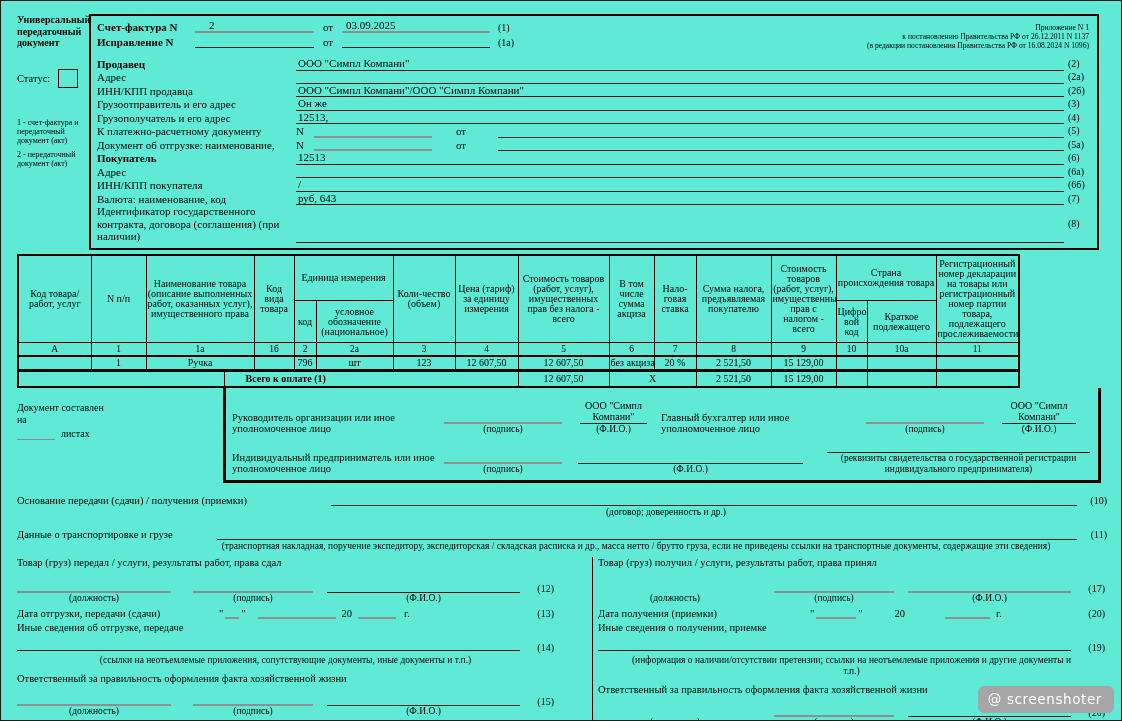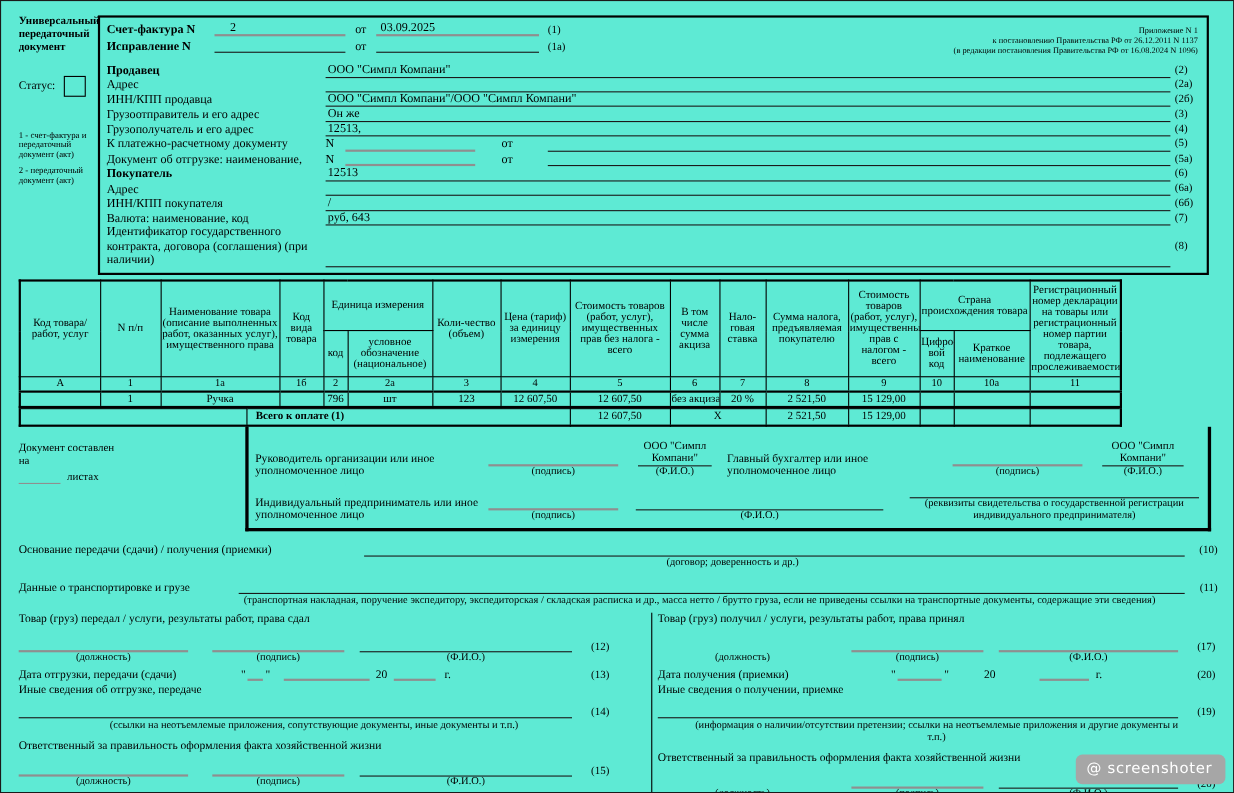--- a/index.html
+++ b/index.html
@@ -42,21 +42,21 @@
   
   .items, .totals { border-collapse: collapse; table-layout: fixed; margin-left: 16px; width: 1003px; }
   .items { margin-top: 4px; border: 2px solid #000; }
   .items th, .items td { border: 1px solid #000; font-weight: normal; font-size: 10px; line-height: 10px; text-align: center; vertical-align: middle; padding: 1px 1px; overflow: hidden; }
   .items tr.h1 th { height: 46px; }
   .items tr.h2 th { height: 42px; }
   .items tr.nums td { border-bottom: 2px solid #000; font-size: 9.5px; height: 13px; }
   .items tr.data td { font-size: 10px; height: 14px; white-space: nowrap; }
   .totals { border: 2px solid #000; border-top: none; }
   .totals td { border: 1px solid #000; font-size: 10px; height: 15px; text-align: center; padding: 1px 2px; white-space: nowrap; }
-  .totals .lbl { font-weight: bold; text-align: left; padding-left: 8px; }
+  .totals .lbl { font-weight: bold; text-align: left; padding-left: 21px; }
   
   .sig-area { display: flex; margin: 0 20px 0 16px; }
   .sheets { width: 206px; flex: none; font-size: 10px; line-height: 12px; padding-top: 14px; }
   .sheets-pre { width: 95px; }
   .sheets-line-row { display:flex; align-items:flex-end; margin-top: 2px; }
   .sheets-line { width: 38px; border-bottom: 1.5px solid #8f8f8f; height: 10px; margin-right: 6px; }
   .sig-box { flex: 1; border-left: 3px solid #000; border-right: 3px solid #000; border-bottom: 3px solid #000; padding: 12px 8px 5px 6px; }
   .sig-row { display: flex; align-items: flex-end; }
   .half { flex: 1; display: flex; align-items: flex-end; }
   .sig-label { width: 212px; flex: none; font-size: 10.5px; line-height: 11.5px; padding-right: 6px; }
@@ -92,21 +92,21 @@
   .t-ref.base { margin-bottom: 0; }
   .t-date { display: flex; align-items: flex-end; margin-top: 4px; font-size: 10.5px; }
   .dq { padding: 0 2px; }
   .dl { border-bottom: 2px solid #8f8f8f; height: 10px; }
   .w14 { width: 14px; } .w40 { width: 40px; } .w78 { width: 78px; } .w38 { width: 38px; } .w45 { width: 45px; }
   .dlbl-l { width: 200px; flex: none; }
   .dlbl-r { width: 190px; flex: none; }
   .sp { flex: none; } .sp8{width:8px;} .sp20{width:20px;} .sp30{width:30px;} .sp40{width:40px;} .sp6{width:6px;}
   .fx { flex: 1; }
   .t-other { font-size: 10.5px; margin-top: 3px; }
-  .t-line { display: flex; align-items: flex-end; margin-top: 9px; }
+  .t-line { display: flex; align-items: center; margin-top: 9px; }
   .t-line .tl { flex: 1; border-bottom: 1px solid #1a1a1a; height: 8px; }
   .t-cap { text-align: center; font-size: 9.5px; line-height: 11px; margin-top: 2px; }
   .t-cap.pad { padding: 0 28px; }
   .t-resp { font-size: 10.5px; margin-top: 7px; }
   
   .wm { position: absolute; right: 7px; bottom: 7px; background: #a6a6a6; color: #fff;
         font-family: "DejaVu Sans", "Liberation Sans", sans-serif; font-size: 13.5px;
         padding: 5px 12px 6px 10px; border-radius: 6px; letter-spacing: 0.6px; display:flex; align-items:center; gap:5px; }
 </style>
 </head>
@@ -257,21 +257,21 @@
       <th rowspan="2">Нало-говая ставка</th>
       <th rowspan="2">Сумма налога, предъявляемая покупателю</th>
       <th rowspan="2">Стоимость товаров (работ, услуг), имущественных прав с налогом - всего</th>
       <th colspan="2">Страна происхождения товара</th>
       <th rowspan="2">Регистрационный номер декларации на товары или регистрационный номер партии товара, подлежащего прослеживаемости</th>
     </tr>
     <tr class="h2">
       <th>код</th>
       <th>условное обозначение (национальное)</th>
       <th>Цифро-вой код</th>
-      <th>Краткое наименование</th>
+      <th>Краткое подлежащего</th>
     </tr>
     <tr class="nums">
       <td>А</td>
       <td>1</td>
       <td>1а</td>
       <td>1б</td>
       <td>2</td>
       <td>2а</td>
       <td>3</td>
       <td>4</td>

